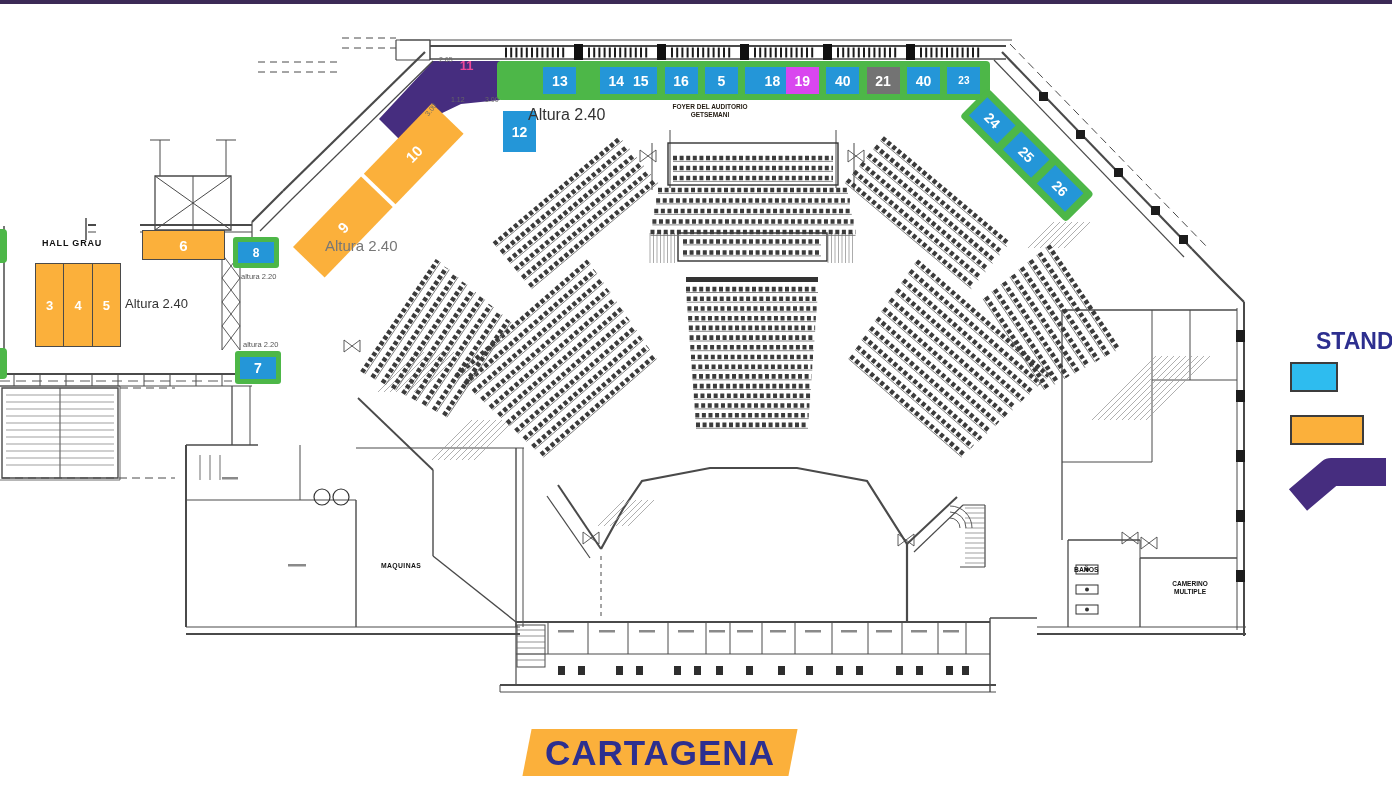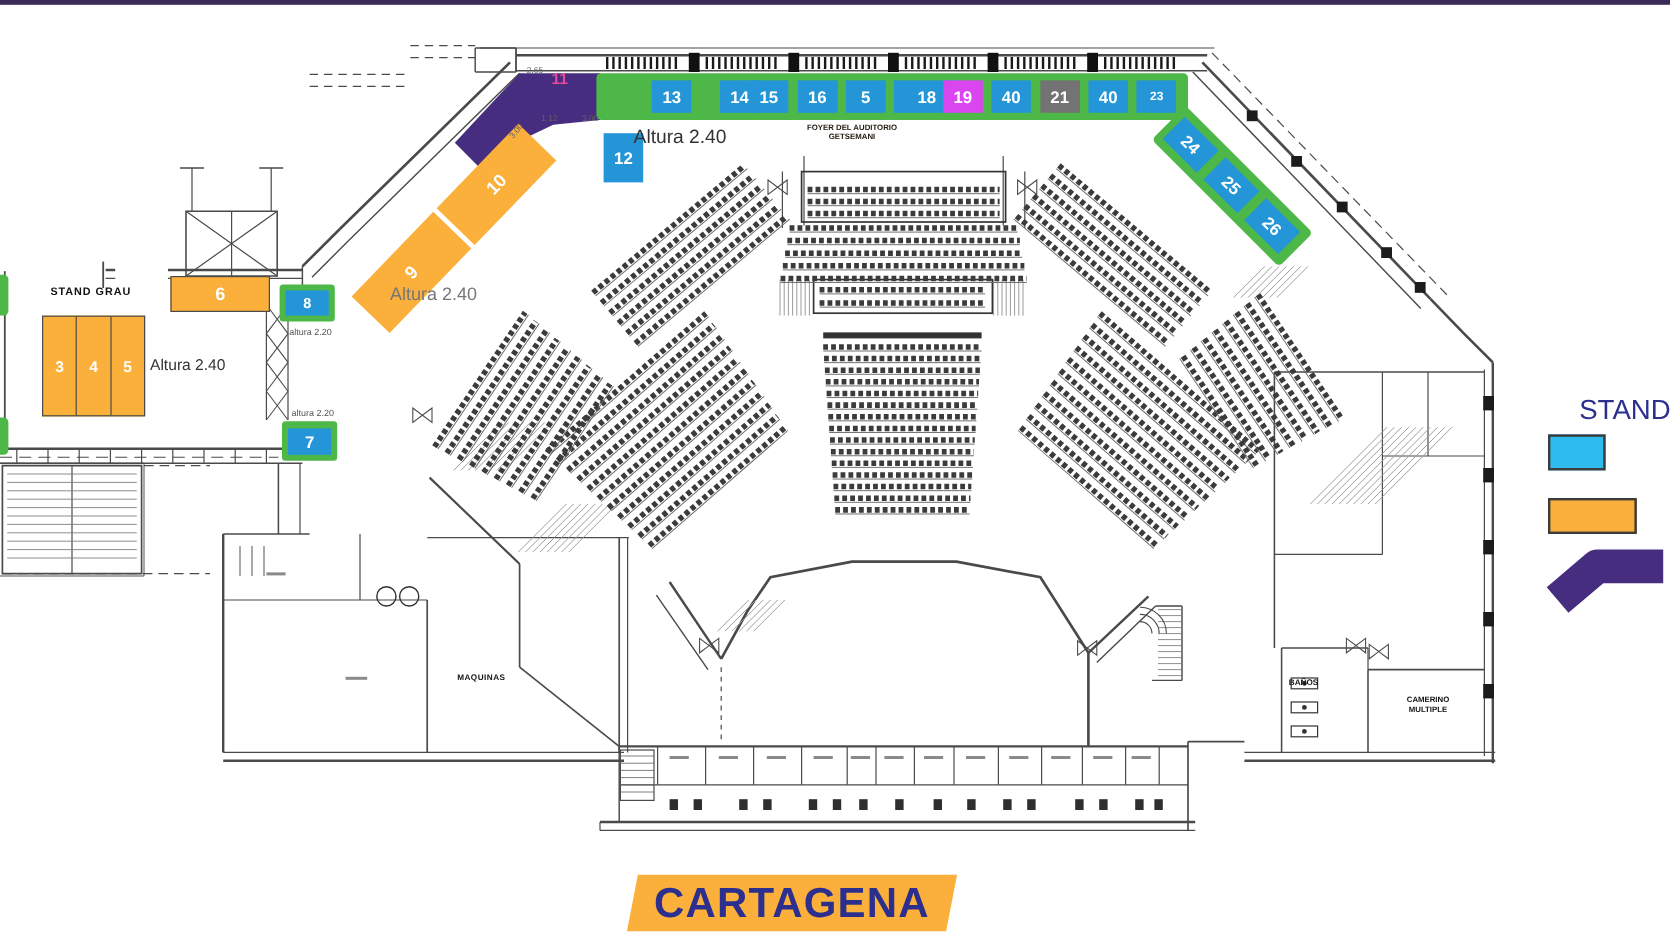--- a/index.html
+++ b/index.html
@@ -1,20 +1,20 @@
 <!DOCTYPE html>
 <html style="--topbar: #3C2A56; --green: #4DB748; --blue: #2496D8; --orange: #FBB03B; --navy: #2D2F8F;"><head>
 <meta charset="utf-8">
 <style>
   html,body{margin:0;padding:0;background:#e8e8e8;font-family:"Liberation Sans",sans-serif;}
   .canvas{position:relative;width:1392px;height:787px;background:#fff;overflow:hidden;margin:0 auto;}
   .topbar{position:absolute;left:0;top:0;width:100%;height:4px;background:var(--topbar,#3C2A56);}
   #plan{position:absolute;left:0;top:0;z-index:1;}
   .lbl{position:absolute;z-index:4;color:#333;white-space:nowrap;}
-  .navy{color:var(--navy,#2D2F8F);font-weight:normal;}
+  .navy{color:var(--navy,#2D2F8F);font-weight:bold;}
   .bluebox{background:var(--blue,#2496D8);display:flex;align-items:center;justify-content:center;
            color:#fff;font-weight:bold;box-sizing:border-box;}
   .legend{position:absolute;z-index:5;}
   .legend .swatch{position:absolute;border:2px solid #3c3c3c;box-sizing:border-box;}
   .banner{position:absolute;left:527px;top:729px;width:266px;height:47px;background:var(--orange,#F9B233);
           transform:skewX(-11deg);z-index:5;display:flex;align-items:center;justify-content:center;}
   .banner span{transform:skewX(11deg);font-size:35px;font-weight:bold;color:var(--navy,#2B2D7E);letter-spacing:1px;}
 </style>
 </head>
 <body>
@@ -578,21 +578,21 @@
       </div>
       <div style="position: absolute; left: -7px; top: 229px; width: 14px; height: 34px; background: rgb(77, 183, 72); border-radius: 4px; z-index: 2;"></div>
       <div style="position: absolute; left: -7px; top: 348px; width: 14px; height: 31px; background: rgb(77, 183, 72); border-radius: 4px; z-index: 2;"></div>
     </div>
 
   <div class="lbl" style="left:528px;top:106px;font-size:16px;">Altura 2.40</div>
   <div class="lbl" style="left:662px;top:103px;width:96px;font-size:6.5px;font-weight:bold;line-height:1.2;text-align:center;color:#221a10;white-space:normal;">
     <span>FOYER DEL AUDITORIO</span><br>
     <span>GETSEMANI</span>
   </div>
-  <div class="lbl" style="left:42px;top:238px;font-size:9px;font-weight:bold;letter-spacing:.8px;color:#111;">STAND GRAU</div>
+  <div class="lbl" style="left:42px;top:238px;font-size:9px;font-weight:bold;letter-spacing:.8px;color:#111;">HALL GRAU</div>
   <div class="lbl" style="left:125px;top:296px;font-size:13px;">Altura 2.40</div>
   <div class="lbl" style="left:325px;top:237px;font-size:15px;color:#777;">Altura 2.40</div>
   <div class="lbl" style="left:241px;top:272px;font-size:7.5px;color:#555;">altura 2.20</div>
   <div class="lbl" style="left:243px;top:340px;font-size:7.5px;color:#555;">altura 2.20</div>
   <div class="lbl" style="left:439px;top:56px;font-size:7px;color:#666;">2.65</div>
   <div class="lbl" style="left:451px;top:96px;font-size:7px;color:#666;">1.12</div>
   <div class="lbl" style="left:485px;top:96px;font-size:7px;color:#666;">3.00</div>
   <div class="lbl" style="left:424px;top:106px;font-size:7px;color:#666;transform:rotate(-52deg);">3.00</div>
   <div class="lbl" style="left:381px;top:562px;font-size:6.8px;font-weight:bold;color:#111;letter-spacing:.4px;">MAQUINAS</div>
   <div class="lbl" style="left:1074px;top:566px;font-size:6.8px;font-weight:bold;color:#111;">BAÑOS</div>

